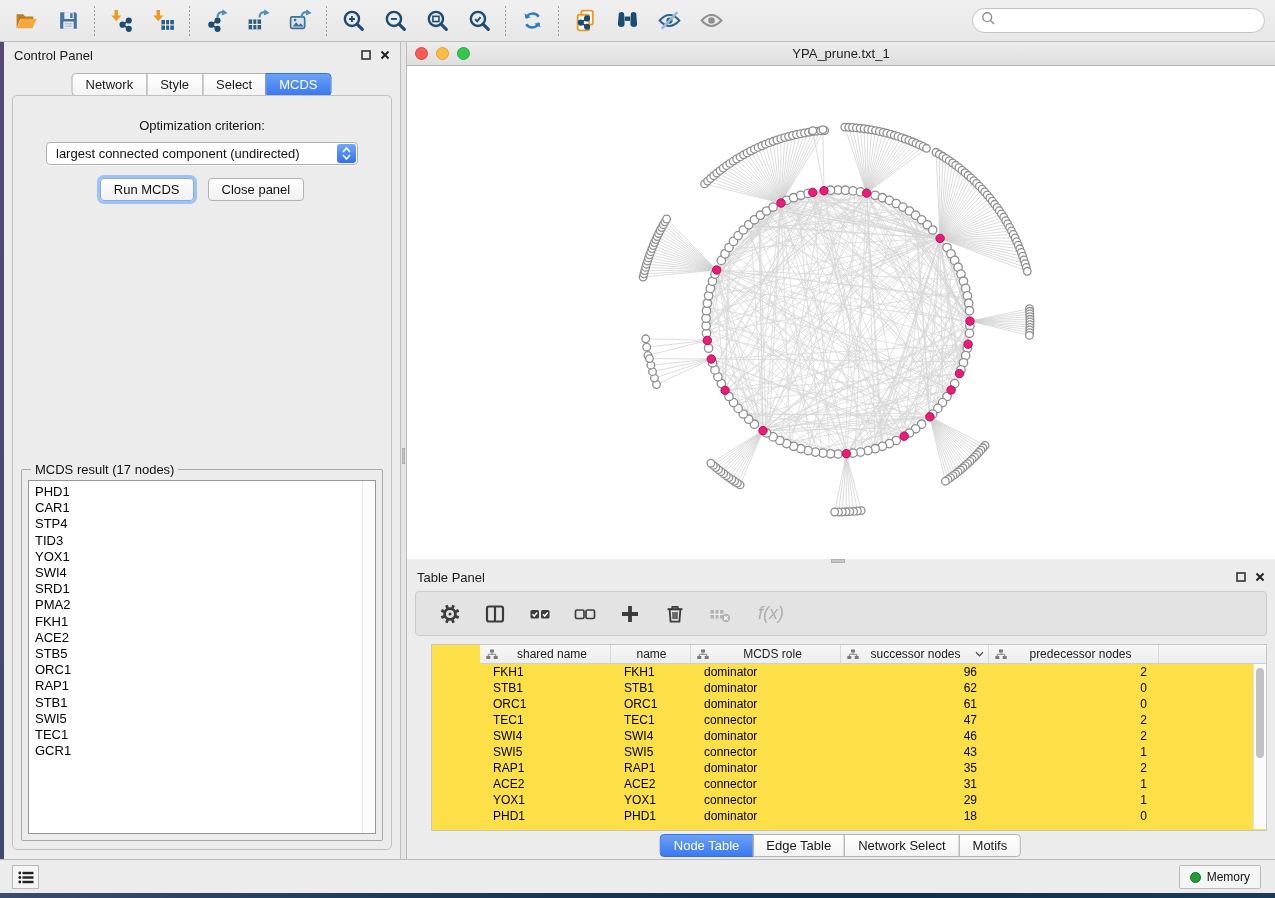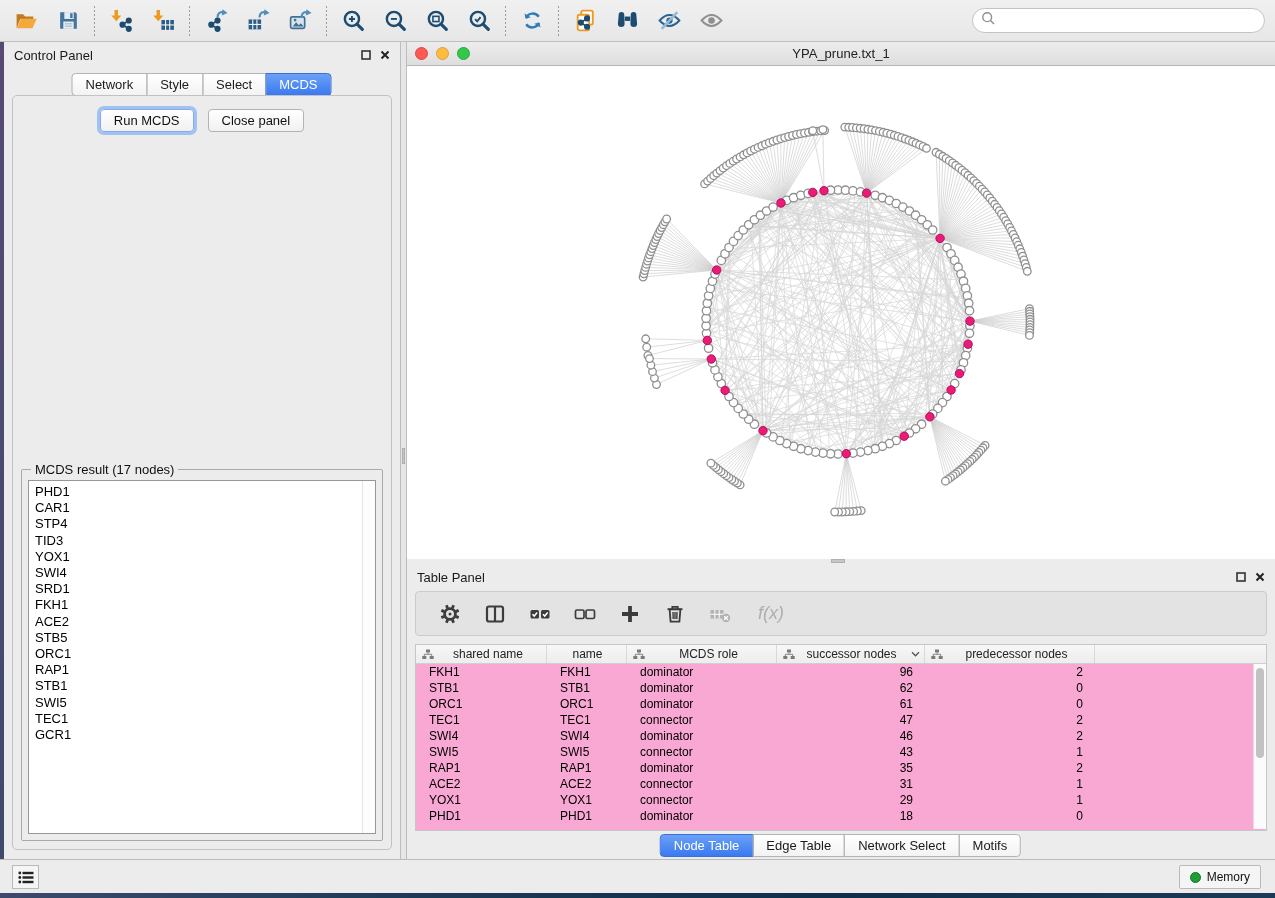--- a/index.html
+++ b/index.html
@@ -100,21 +100,21 @@
 
   
   .table-panel { position:absolute; left:407px; top:564px; width:868px; height:295px; background:#ececec; }
   .tp-toolbar {
     position:absolute; top:27px; left:8px; right:8px; height:45px;
     background:#e3e3e3; border:1px solid #cbcbcb; border-radius:4px;
     display:flex; align-items:center; gap:17px; padding-left:20px;
   }
   .tp-icon { display:flex; align-items:center; justify-content:center; width:28px; height:28px; }
   .fx-label { font-family:Liberation Sans, sans-serif; font-style:italic; font-size:18px; color:#aeaeae; }
-  .tp-table { position:absolute; top:80px; left:8px; right:8px; height:187px; background:#f9a8d4; border:1px solid #c6c6c6; }
+  .tp-table { position:absolute; top:80px; left:24px; right:8px; height:187px; background:#fde047; border:1px solid #c6c6c6;padding-left:48px; }
   .t-header { display:flex; height:19px; background:linear-gradient(#f7f7f7,#ededed); border-bottom:1px solid #cfcfcf; }
   .t-col { display:flex; align-items:center; border-right:1px solid #d8d8d8; font-size:12px; color:#222; padding:0 4px 0 6px; }
   .t-col .lbl { flex:1; text-align:center; white-space:nowrap; overflow:hidden; }
   .t-body { position:relative; }
   .t-row { display:flex; height:16px; }
   .t-cell { font-size:12px; color:#000; white-space:nowrap; overflow:hidden; line-height:16px; }
   .t-cell.text { padding-left:13px; text-align:left; }
   .t-cell.num  { padding-right:12px; text-align:right; }
   .t-scroll { position:absolute; right:0; top:19px; bottom:1px; width:13px; background:#fbfbfb; border-left:1px solid #e0e0e0; }
   .t-thumb { position:absolute; top:4px; left:2px; width:8px; height:90px; background:#c2c2c2; border-radius:4px; }
@@ -329,34 +329,47 @@
             </svg></span>
       </span>
     </div>
     <div class="cp-tabs" id="cp-tabs">
         <div class="seg-tab">Network</div>
         <div class="seg-tab">Style</div>
         <div class="seg-tab">Select</div>
         <div class="seg-tab active">MCDS</div>
       </div>
     <div class="cp-content">
+      <div class="opt-label">Optimization criterion:</div>
+      <div class="opt-select">
+        <span>largest connected component (undirected)</span>
+        <span class="stepper">
+          <svg width="9" height="6" viewBox="0 0 9 6">
+              <path d="M1 5L4.5 1L8 5" fill="none" stroke="#fff" stroke-width="1.6"></path>
+            </svg>
+          <svg width="9" height="6" viewBox="0 0 9 6">
+              <path d="M1 1L4.5 5L8 1" fill="none" stroke="#fff" stroke-width="1.6"></path>
+            </svg>
+        </span>
+      </div>
       <div class="btn-row">
         <button class="mac-btn focused">Run MCDS</button>
         <button class="mac-btn">Close panel</button>
       </div>
       <div class="result-box">
         <span class="result-title">MCDS result (17 nodes)</span>
         <div class="result-list" id="result-list">
             <div>PHD1</div>
             <div>CAR1</div>
             <div>STP4</div>
             <div>TID3</div>
             <div>YOX1</div>
             <div>SWI4</div>
             <div>SRD1</div>
+            <div>PMA2</div>
             <div>FKH1</div>
             <div>ACE2</div>
             <div>STB5</div>
             <div>ORC1</div>
             <div>RAP1</div>
             <div>STB1</div>
             <div>SWI5</div>
             <div>TEC1</div>
             <div>GCR1</div>
           </div>

